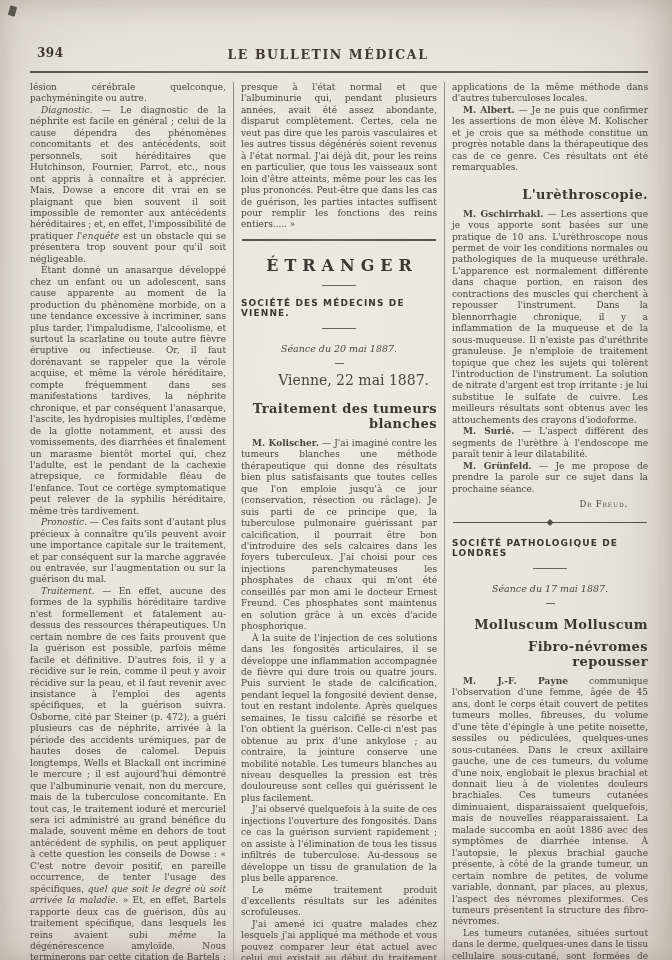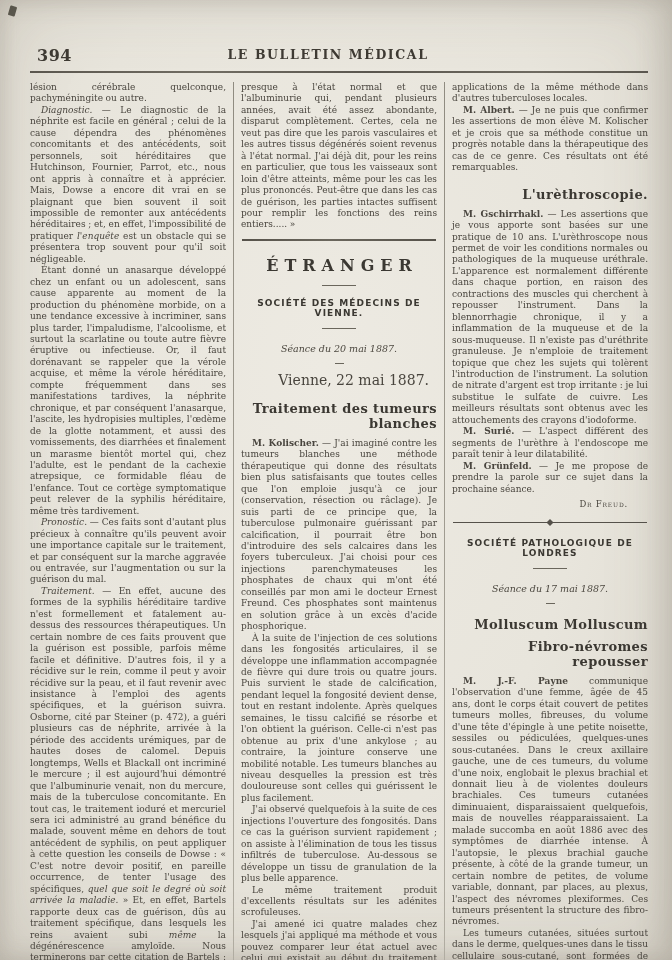--- a/index.html
+++ b/index.html
@@ -4,36 +4,36 @@
 <style>
   html,body{margin:0;padding:0;background:#cfccc2;}
   .page{
     position:relative;width:672px;height:960px;margin:0 auto;overflow:hidden;
     background:radial-gradient(ellipse at 48% 38%, #edeae2 0%, #e8e5dc 55%, #ded accent 100%);
     background:radial-gradient(ellipse at 48% 38%, #edeae2 0%, #e8e5dc 55%, #dcd8ce 100%);
     box-shadow:inset 0 0 70px rgba(110,100,85,.18), inset -12px 0 26px rgba(105,98,84,.16), inset 6px 0 16px rgba(105,98,84,.10);
     font-family:"DejaVu Serif", serif;color:#49453e;
   }
   .artifact{position:absolute;top:6px;left:9px;width:7px;height:10px;background:#3c3930;transform:rotate(16deg);border-radius:1px;opacity:.8;}
-  .pagenum{position:absolute;top:46px;left:37px;font-size:16px;font-weight:bold;letter-spacing:.5px;color:#3e3a33;}
+  .pagenum{position:absolute;top:46px;left:37px;font-size:12px;font-weight:bold;letter-spacing:.5px;color:#3e3a33;}
   .jtitle{position:absolute;top:47px;left:0;right:16px;text-align:center;font-size:12.5px;font-weight:bold;letter-spacing:1.6px;color:#3e3a33;}
   .head-rule{position:absolute;top:71px;left:30px;right:24px;height:2px;
     background:linear-gradient(90deg,#5a564e,#716d63 28%,#5a564e 55%,#6e6a60 82%,#5a564e);}
   .cols{position:absolute;top:82px;left:30px;right:24px;display:flex;align-items:stretch;}
   .col{flex:1 1 0;min-width:0;}
   .colsep{width:1px;margin:0 7px;background:linear-gradient(#8f8b80,#a8a499 70%,#b5b1a6);}
   .para{margin:0;font-size:9px;line-height:11.45px;text-align:justify;text-indent:11px;
     -webkit-hyphens:auto;hyphens:auto;word-spacing:-0.2px;}
   .noindent{text-indent:0;}
   .seg-i{font-style:italic;}
   .seg-b{font-weight:bold;}
   .rule-heavy{height:2px;background:linear-gradient(90deg,#56524a,#6b675d 45%,#56524a);margin:8px 1px 0;}
   .h-etranger{margin:15px 0 0;text-align:center;font-size:16px;font-weight:bold;letter-spacing:6px;color:#3b3832;text-indent:6px;}
   .rule-short{width:34px;height:1px;background:#6a665c;margin:10px auto 0;}
-  .h-society{margin:12px 0 0;text-align:center;font-family:"DejaVu Sans",sans-serif;font-size:9px;font-weight:bold;letter-spacing:1.1px;color:#3b3832;}
+  .h-society{margin:12px 0 0;text-align:left;font-family:"DejaVu Sans",sans-serif;font-size:9px;font-weight:bold;letter-spacing:1.1px;color:#3b3832;}
   .h-seance{margin:14px 0 0;text-align:center;font-style:italic;font-size:9.5px;color:#4b473f;}
   .h-dash{width:9px;height:1px;background:#6a665c;margin:9px auto 0;}
   .dateline{margin:8px 8px 0 0;text-align:right;font-size:14px;}
   .h-bold{margin:13px 0 7px;text-align:right;font-weight:bold;font-size:13px;letter-spacing:.4px;color:#3b3832;}
   .tight{margin-top:1px;}
   .signature{margin:4px 20px 2px 0;text-align:right;font-size:8.5px;font-variant:small-caps;letter-spacing:.8px;}
   .rule-diamond{position:relative;height:6px;margin:11px 1px 7px;}
   .rule-diamond::before{content:"";position:absolute;left:0;right:0;top:2px;height:1px;background:#55514a;}
   .rule-diamond::after{content:"";position:absolute;left:50%;top:0;width:5px;height:5px;background:#55514a;transform:translateX(-50%) rotate(45deg);}
 </style>

